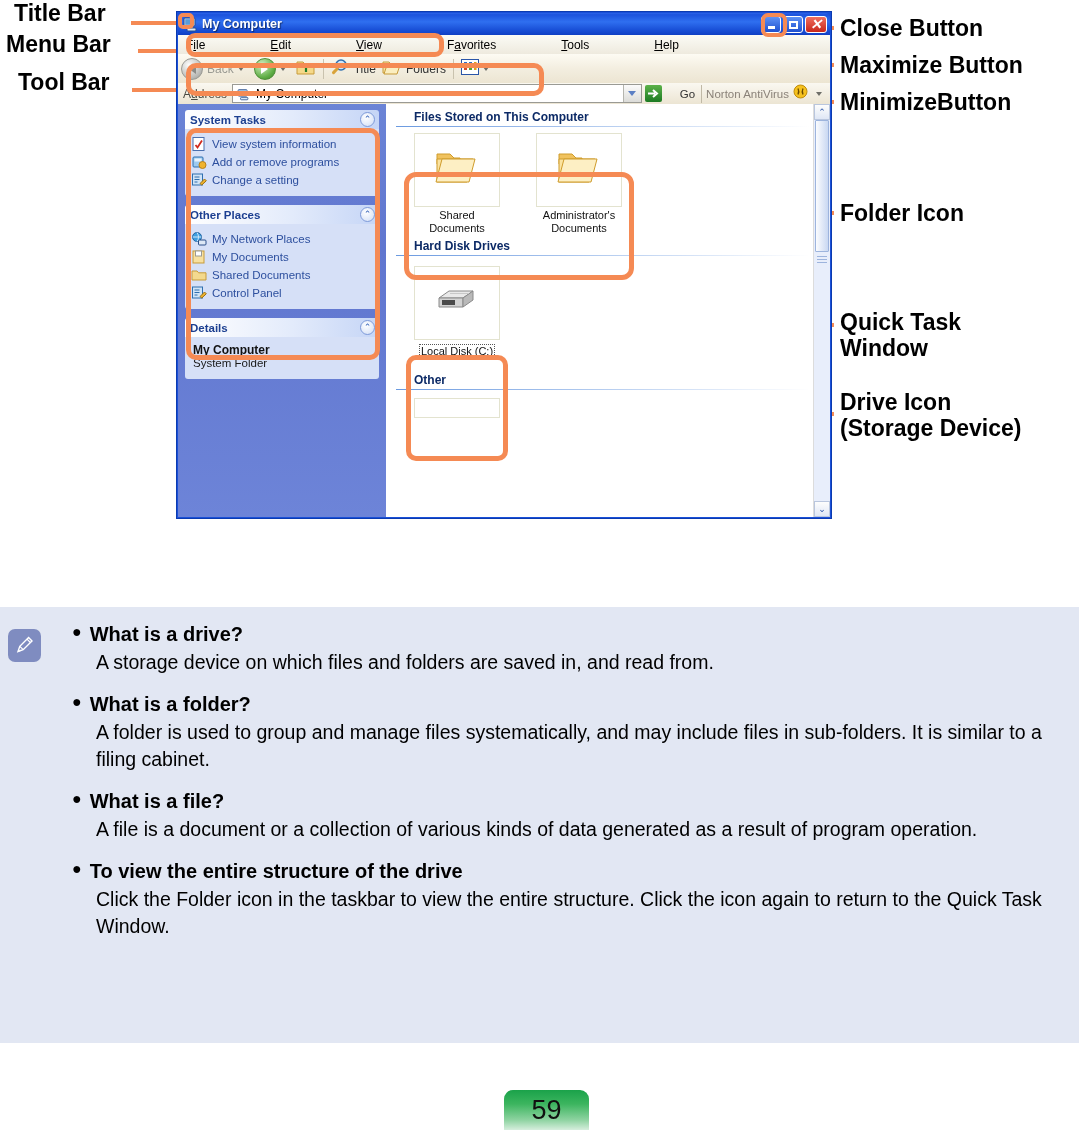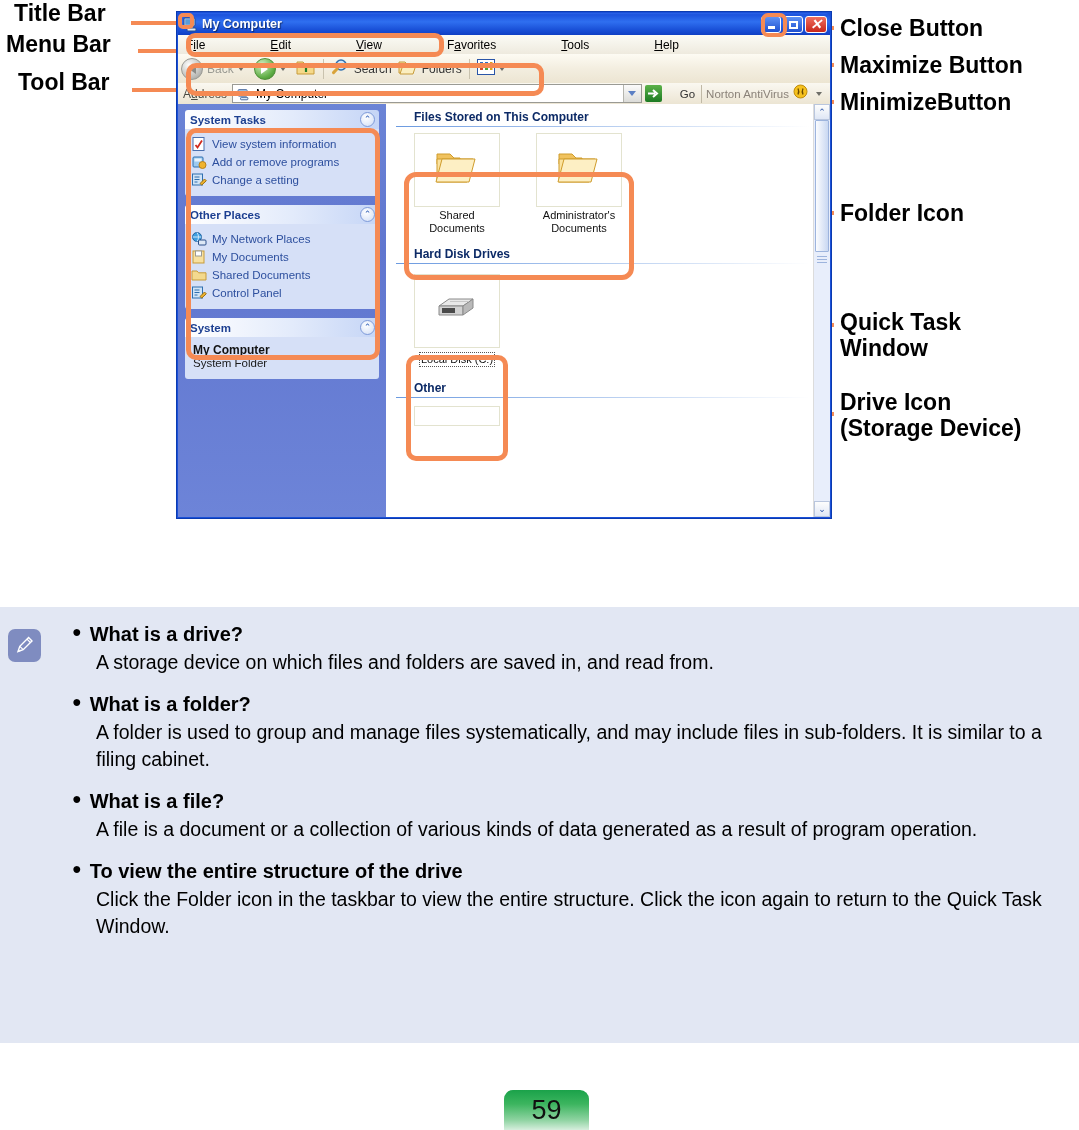--- a/index.html
+++ b/index.html
@@ -309,21 +309,21 @@
       </span>
     </span>
     <i class="tb-sep"></i>
     <span class="tb-item">
       <span>
         <svg width="19" height="18" viewBox="0 0 19 18">
           <circle cx="10" cy="7" r="5" fill="#cfe8fb" stroke="#2f6fae" stroke-width="1.6"></circle>
           <path d="M6.2 10.8L2.5 14.6" stroke="#d9a33a" stroke-width="3" stroke-linecap="round"></path>
         </svg>
       </span>
-      <span class="tb-label">Search</span>
+      <span class="tb-label">Title</span>
     </span>
     <span class="tb-item">
       <span>
         <svg width="20" height="18" viewBox="0 0 20 18">
           <path d="M1 4h6l2 2h5v9H1z" fill="#f7e0a0" stroke="#c79b3a"></path>
           <path d="M5 7h13l-3 9H2z" fill="#fbeec0" stroke="#c79b3a"></path>
         </svg>
       </span>
       <span class="tb-label">Folders</span>
     </span>
@@ -471,21 +471,21 @@
                   <path d="M9 11.5l4.5-4.5 1.8 1.8L10.8 13z" fill="#f0b32e" stroke="#9a7012"></path>
                 </svg>
             </span>
             <span class="row-txt">Control Panel</span>
           </div>
         </div>
       </div>
 
       <div class="panel">
         <div class="panel-hd">
-          <span class="panel-hd-txt">System</span>
+          <span class="panel-hd-txt">Details</span>
           <span class="chev">⌃</span>
         </div>
         <div class="det-bd">
           <div class="det-t1">My Computer</div>
           <div class="det-t2">System Folder</div>
         </div>
       </div>
     </div>
 
     <div class="filepane">
@@ -514,21 +514,21 @@
                   <path d="M3 11h36l-6 23H3z" fill="#fbe3a0" stroke="#cf9c2c"></path>
                   <path d="M8 11h33l-6 23H2z" fill="#fdefc4" stroke="#cf9c2c"></path>
                 </svg>
               </span>
             </div>
             <div class="tile-cap">Administrator's Documents</div>
           </div>
         </div>
       </div>
 
-      <div style="margin-top:12px;">
+      <div style="margin-top:4px;">
         <div class="grp-title">Hard Disk Drives</div>
         <div class="grp-rule"></div>
         <div class="tiles" style="padding-left:18px;padding-top:10px;">
           <div class="tile">
             <div class="tile-box">
               <span>
                 <svg width="48" height="34" viewBox="0 0 48 34">
                   <path d="M6 14l10-7h24l-10 7z" fill="#e9e9e9" stroke="#8a8a8a"></path>
                   <path d="M6 14h24v9H6z" fill="#d2d2d2" stroke="#8a8a8a"></path>
                   <path d="M30 14l10-7v9l-10 7z" fill="#b9b9b9" stroke="#8a8a8a"></path>

